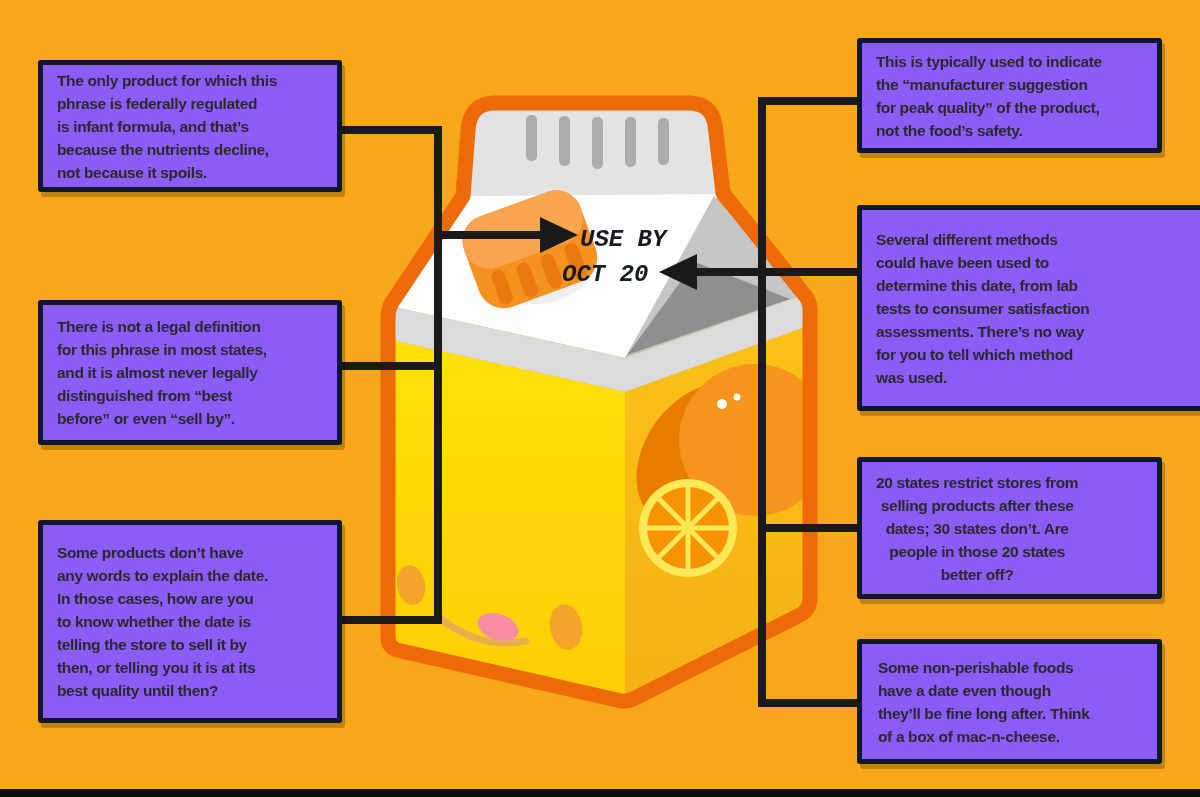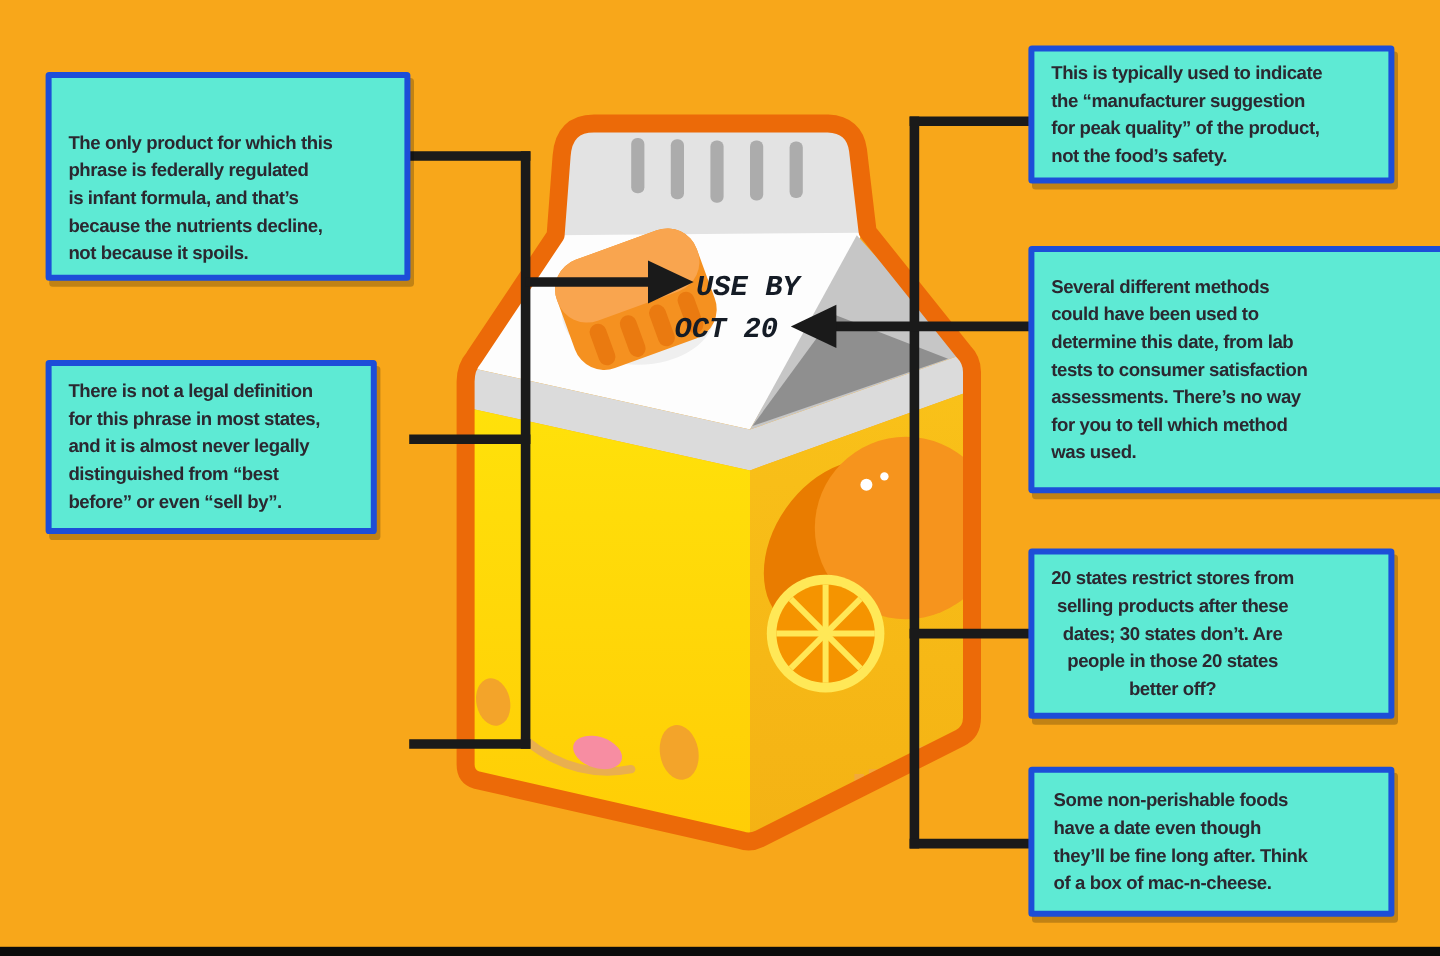--- a/index.html
+++ b/index.html
@@ -4,37 +4,37 @@
 <style>
   html,body{margin:0;padding:0;background:#555;}
   .stage{
     position:relative;width:1200px;height:797px;overflow:hidden;
     background:#F8A71A;
     font-family:"Liberation Sans",sans-serif;
   }
   .stage svg{position:absolute;left:0;top:0;}
   .callout{
     position:absolute;
-    background:#5eead4;
-    border:5px solid #1d4ed8;
+    background:#8b5cf6;
+    border:5px solid #0f172a;
     border-radius:3px;
     box-shadow:3px 5px 0 rgba(0,0,0,0.22);
     display:flex;align-items:center;
     box-sizing:border-box;
     padding:6px 14px;
   }
   .callout p{
     margin:0;
     font:700 15.5px/23px "Liberation Sans",sans-serif;
     letter-spacing:-0.35px;
     color:#2B2830;
     white-space:pre-line;
   }
-  .b1{left:38px;top:60px;width:304px;height:174px;align-items:flex-end;}
-  .b2{left:38px;top:300px;width:276px;height:145px;}
+  .b1{left:38px;top:60px;width:304px;height:132px;}
+  .b2{left:38px;top:300px;width:304px;height:145px;}
   .b3{left:38px;top:520px;width:304px;height:203px;}
   .b4{left:857px;top:38px;width:305px;height:115px;}
   .b5{left:857px;top:205px;width:361px;height:206px;}
   .b6{left:857px;top:457px;width:305px;height:142px;text-align:center;}
   .b7{left:857px;top:639px;width:305px;height:125px;padding-left:16px;}
   .bottom-bar{
     position:absolute;left:0;bottom:0;width:1200px;height:8px;background:#0B0B0B;
   }
   .date-text{
     font-family:"Liberation Mono",monospace;
@@ -170,20 +170,29 @@
 because the nutrients decline,
 not because it spoils.</p>
   </div>
   <div class="callout b2">
     <p>There is not a legal definition
 for this phrase in most states,
 and it is almost never legally
 distinguished from “best
 before” or even “sell by”.</p>
   </div>
+  <div class="callout b3">
+    <p>Some products don’t have
+any words to explain the date.
+In those cases, how are you
+to know whether the date is
+telling the store to sell it by
+then, or telling you it is at its
+best quality until then?</p>
+  </div>
   <div class="callout b4">
     <p>This is typically used to indicate
 the “manufacturer suggestion
 for peak quality” of the product,
 not the food’s safety.</p>
   </div>
   <div class="callout b5">
     <p>Several different methods
 could have been used to
 determine this date, from lab

